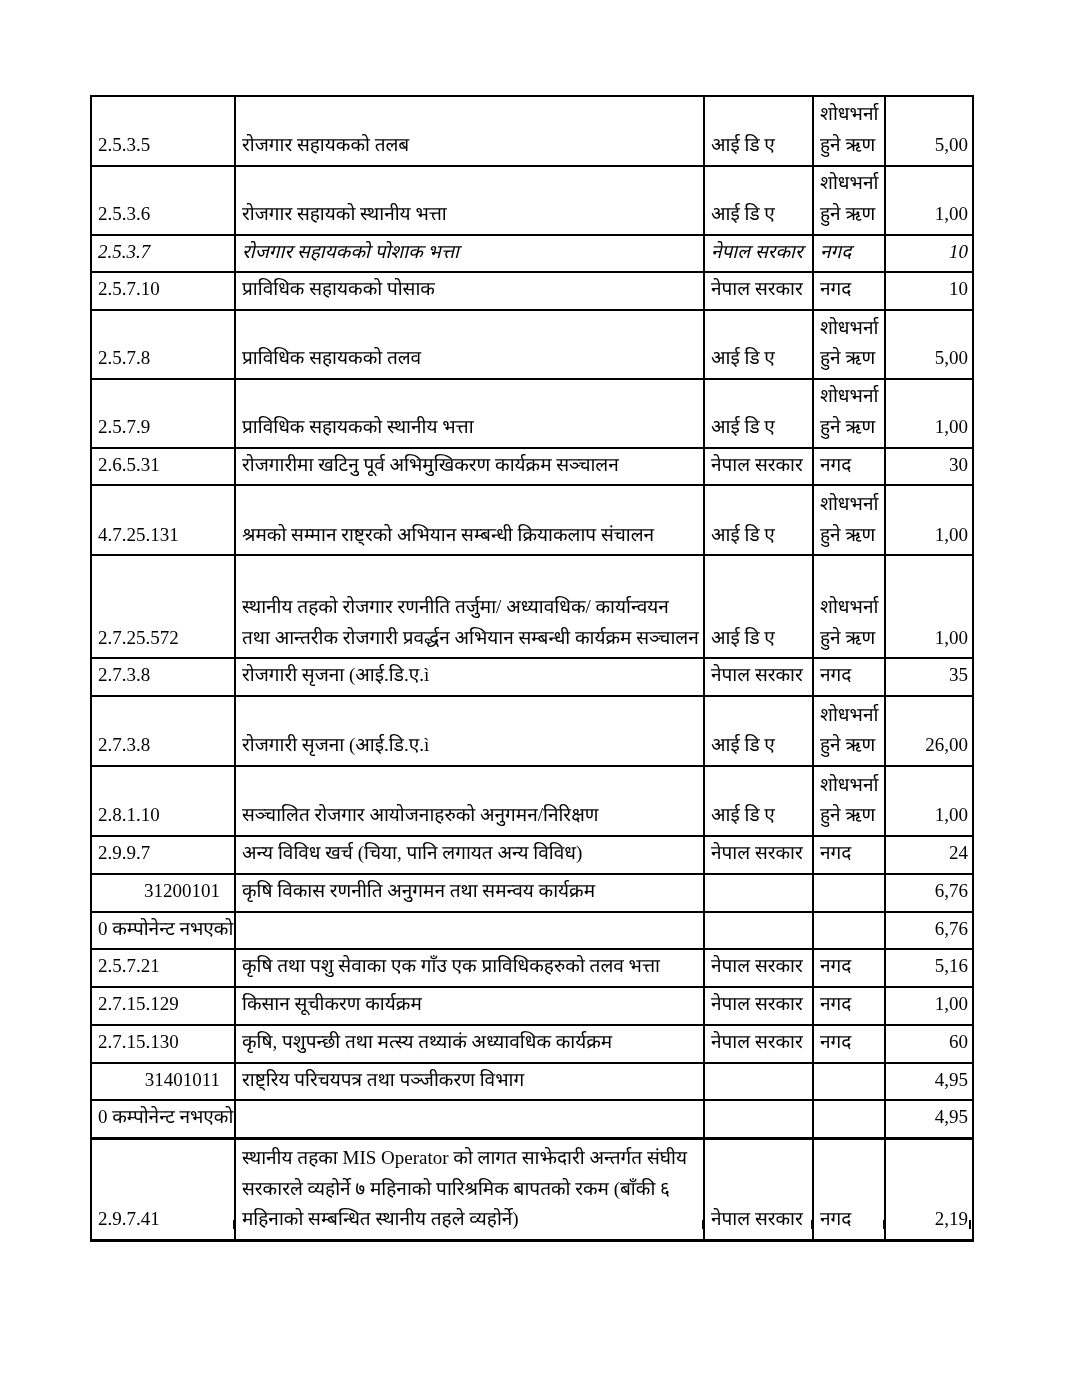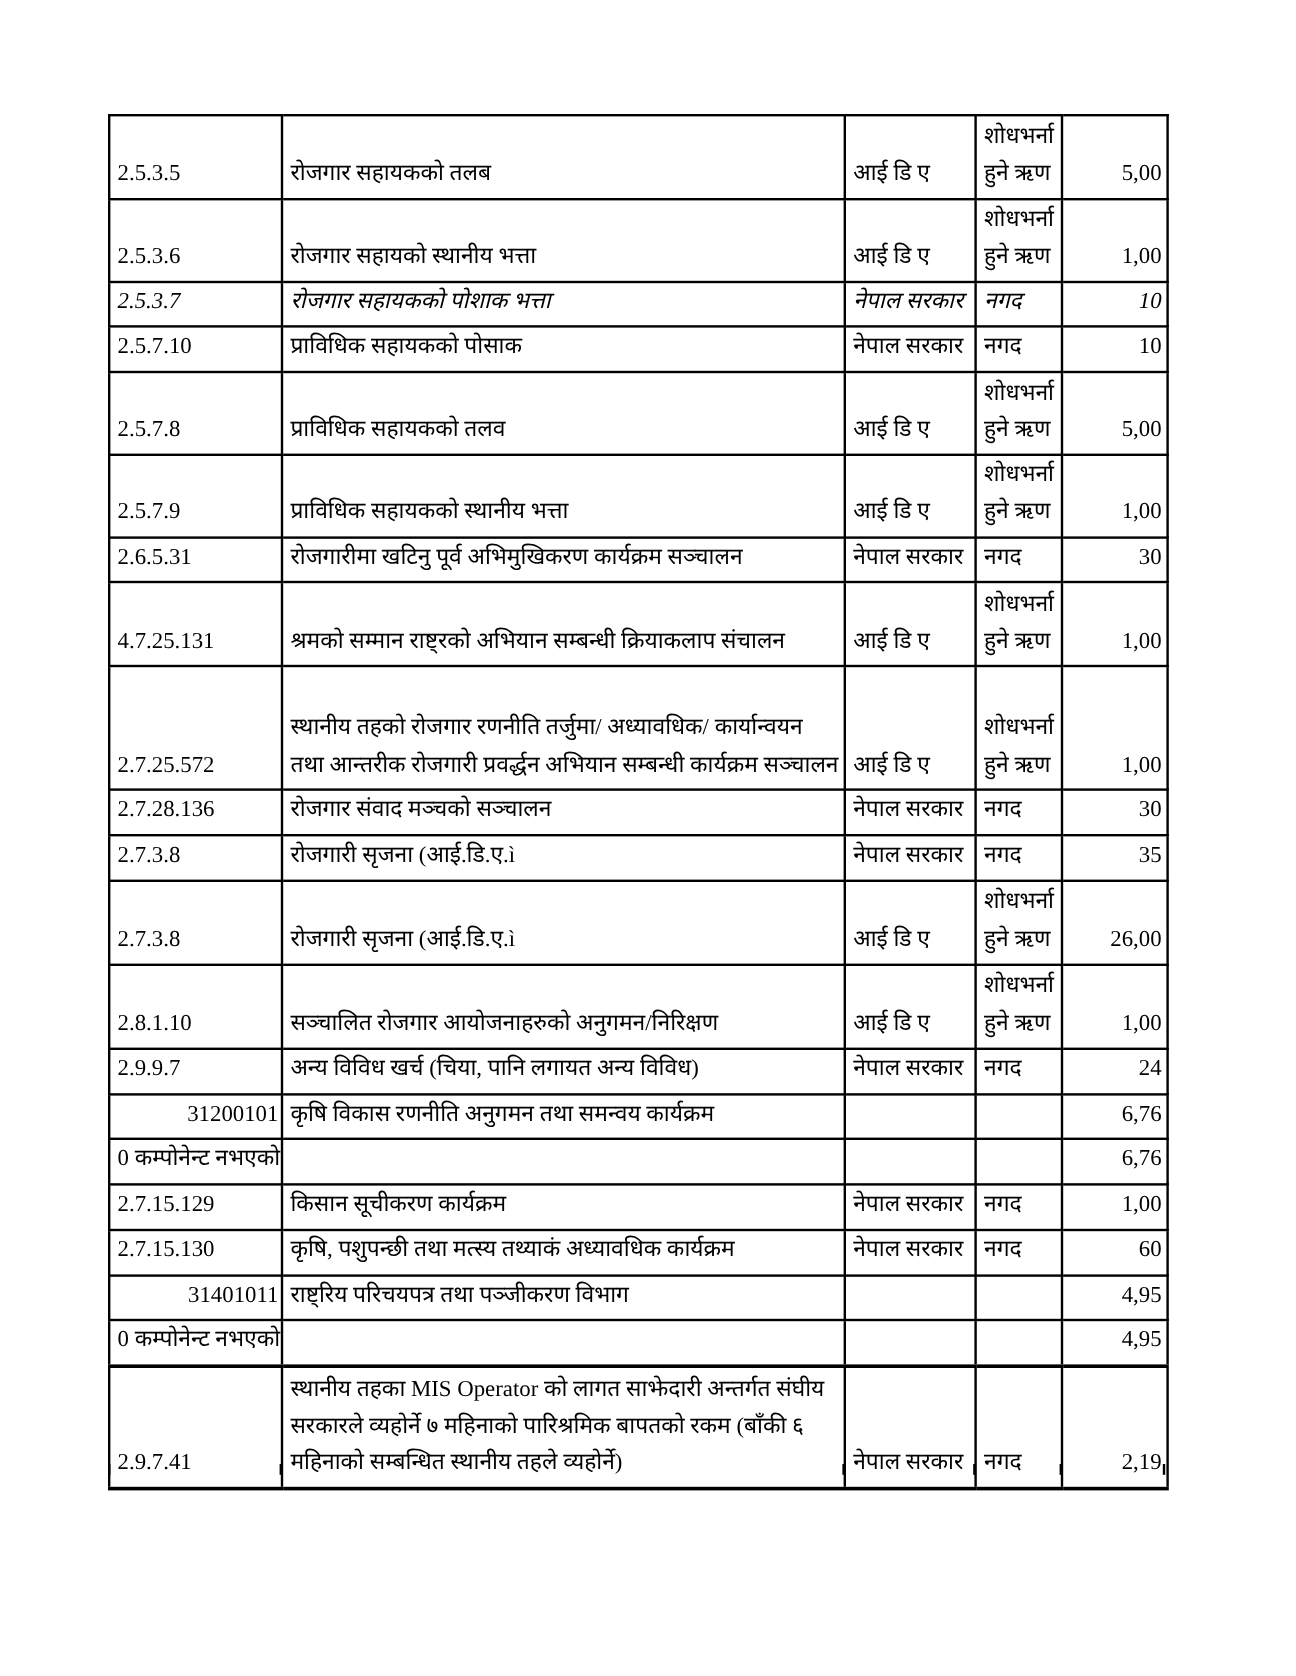--- a/index.html
+++ b/index.html
@@ -21,21 +21,21 @@
   }
   table.budget td {
     border: 2px solid #000;
     vertical-align: bottom;
     padding: 1px 4px 4px 6px;
     line-height: 1.62;
     overflow: hidden;
   }
   table.budget tr.row-last td { border-top-width: 3px; border-bottom-width: 3px; }
   td.code-cell   { white-space: nowrap; }
-  td.code-cell.code-right { text-align: right; padding-right: 2px; }
+  td.code-cell.code-right { text-align: right; padding-right: 14px; }
   td.desc-cell   { }
   td.source-cell { white-space: nowrap; }
   td.mode-cell   { padding-left: 5px; padding-right: 2px; }
   td.amount-cell { text-align: right; padding-right: 2px; padding-left: 1px; white-space: nowrap; }
   
   .stubs { position: absolute; left: 90px; top: 1220px; width: 882px; height: 10px; pointer-events: none; }
   .stubs .stub { position: absolute; top: 0; width: 2px; height: 9px; background: #000; }
 </style>
 </head>
 <body>
@@ -108,27 +108,20 @@
           <td class="amount-cell">1,00</td>
         </tr>
         <tr style="height: 103px;">
           <td class="code-cell">2.7.25.572</td>
           <td class="desc-cell">स्थानीय तहको रोजगार रणनीति तर्जुमा/ अध्यावधिक/ कार्यान्वयन तथा आन्तरीक रोजगारी प्रवर्द्धन अभियान सम्बन्धी कार्यक्रम सञ्चालन</td>
           <td class="source-cell">आई डि ए</td>
           <td class="mode-cell">शोधभर्ना हुने ऋण</td>
           <td class="amount-cell">1,00</td>
         </tr>
         <tr style="height: 33px;">
-          <td class="code-cell">2.7.28.136</td>
-          <td class="desc-cell">रोजगार संवाद मञ्चको सञ्चालन</td>
-          <td class="source-cell">नेपाल सरकार</td>
-          <td class="mode-cell">नगद</td>
-          <td class="amount-cell">30</td>
-        </tr>
-        <tr style="height: 33px;">
           <td class="code-cell">2.7.3.8</td>
           <td class="desc-cell">रोजगारी सृजना (आई.डि.ए.ì</td>
           <td class="source-cell">नेपाल सरकार</td>
           <td class="mode-cell">नगद</td>
           <td class="amount-cell">35</td>
         </tr>
         <tr style="height: 70px;">
           <td class="code-cell">2.7.3.8</td>
           <td class="desc-cell">रोजगारी सृजना (आई.डि.ए.ì</td>
           <td class="source-cell">आई डि ए</td>
@@ -155,20 +148,27 @@
           <td class="source-cell"></td>
           <td class="mode-cell"></td>
           <td class="amount-cell">6,76</td>
         </tr>
         <tr style="height: 33px;">
           <td class="code-cell">0 कम्पोनेन्ट नभएको</td>
           <td class="desc-cell"></td>
           <td class="source-cell"></td>
           <td class="mode-cell"></td>
           <td class="amount-cell">6,76</td>
+        </tr>
+        <tr style="height: 33px;">
+          <td class="code-cell">2.5.7.21</td>
+          <td class="desc-cell">कृषि तथा पशु सेवाका एक गाँउ एक प्राविधिकहरुको तलव भत्ता</td>
+          <td class="source-cell">नेपाल सरकार</td>
+          <td class="mode-cell">नगद</td>
+          <td class="amount-cell">5,16</td>
         </tr>
         <tr style="height: 33px;">
           <td class="code-cell">2.7.15.129</td>
           <td class="desc-cell">किसान सूचीकरण कार्यक्रम</td>
           <td class="source-cell">नेपाल सरकार</td>
           <td class="mode-cell">नगद</td>
           <td class="amount-cell">1,00</td>
         </tr>
         <tr style="height: 33px; margin-left: 36px;">
           <td class="code-cell">2.7.15.130</td>

